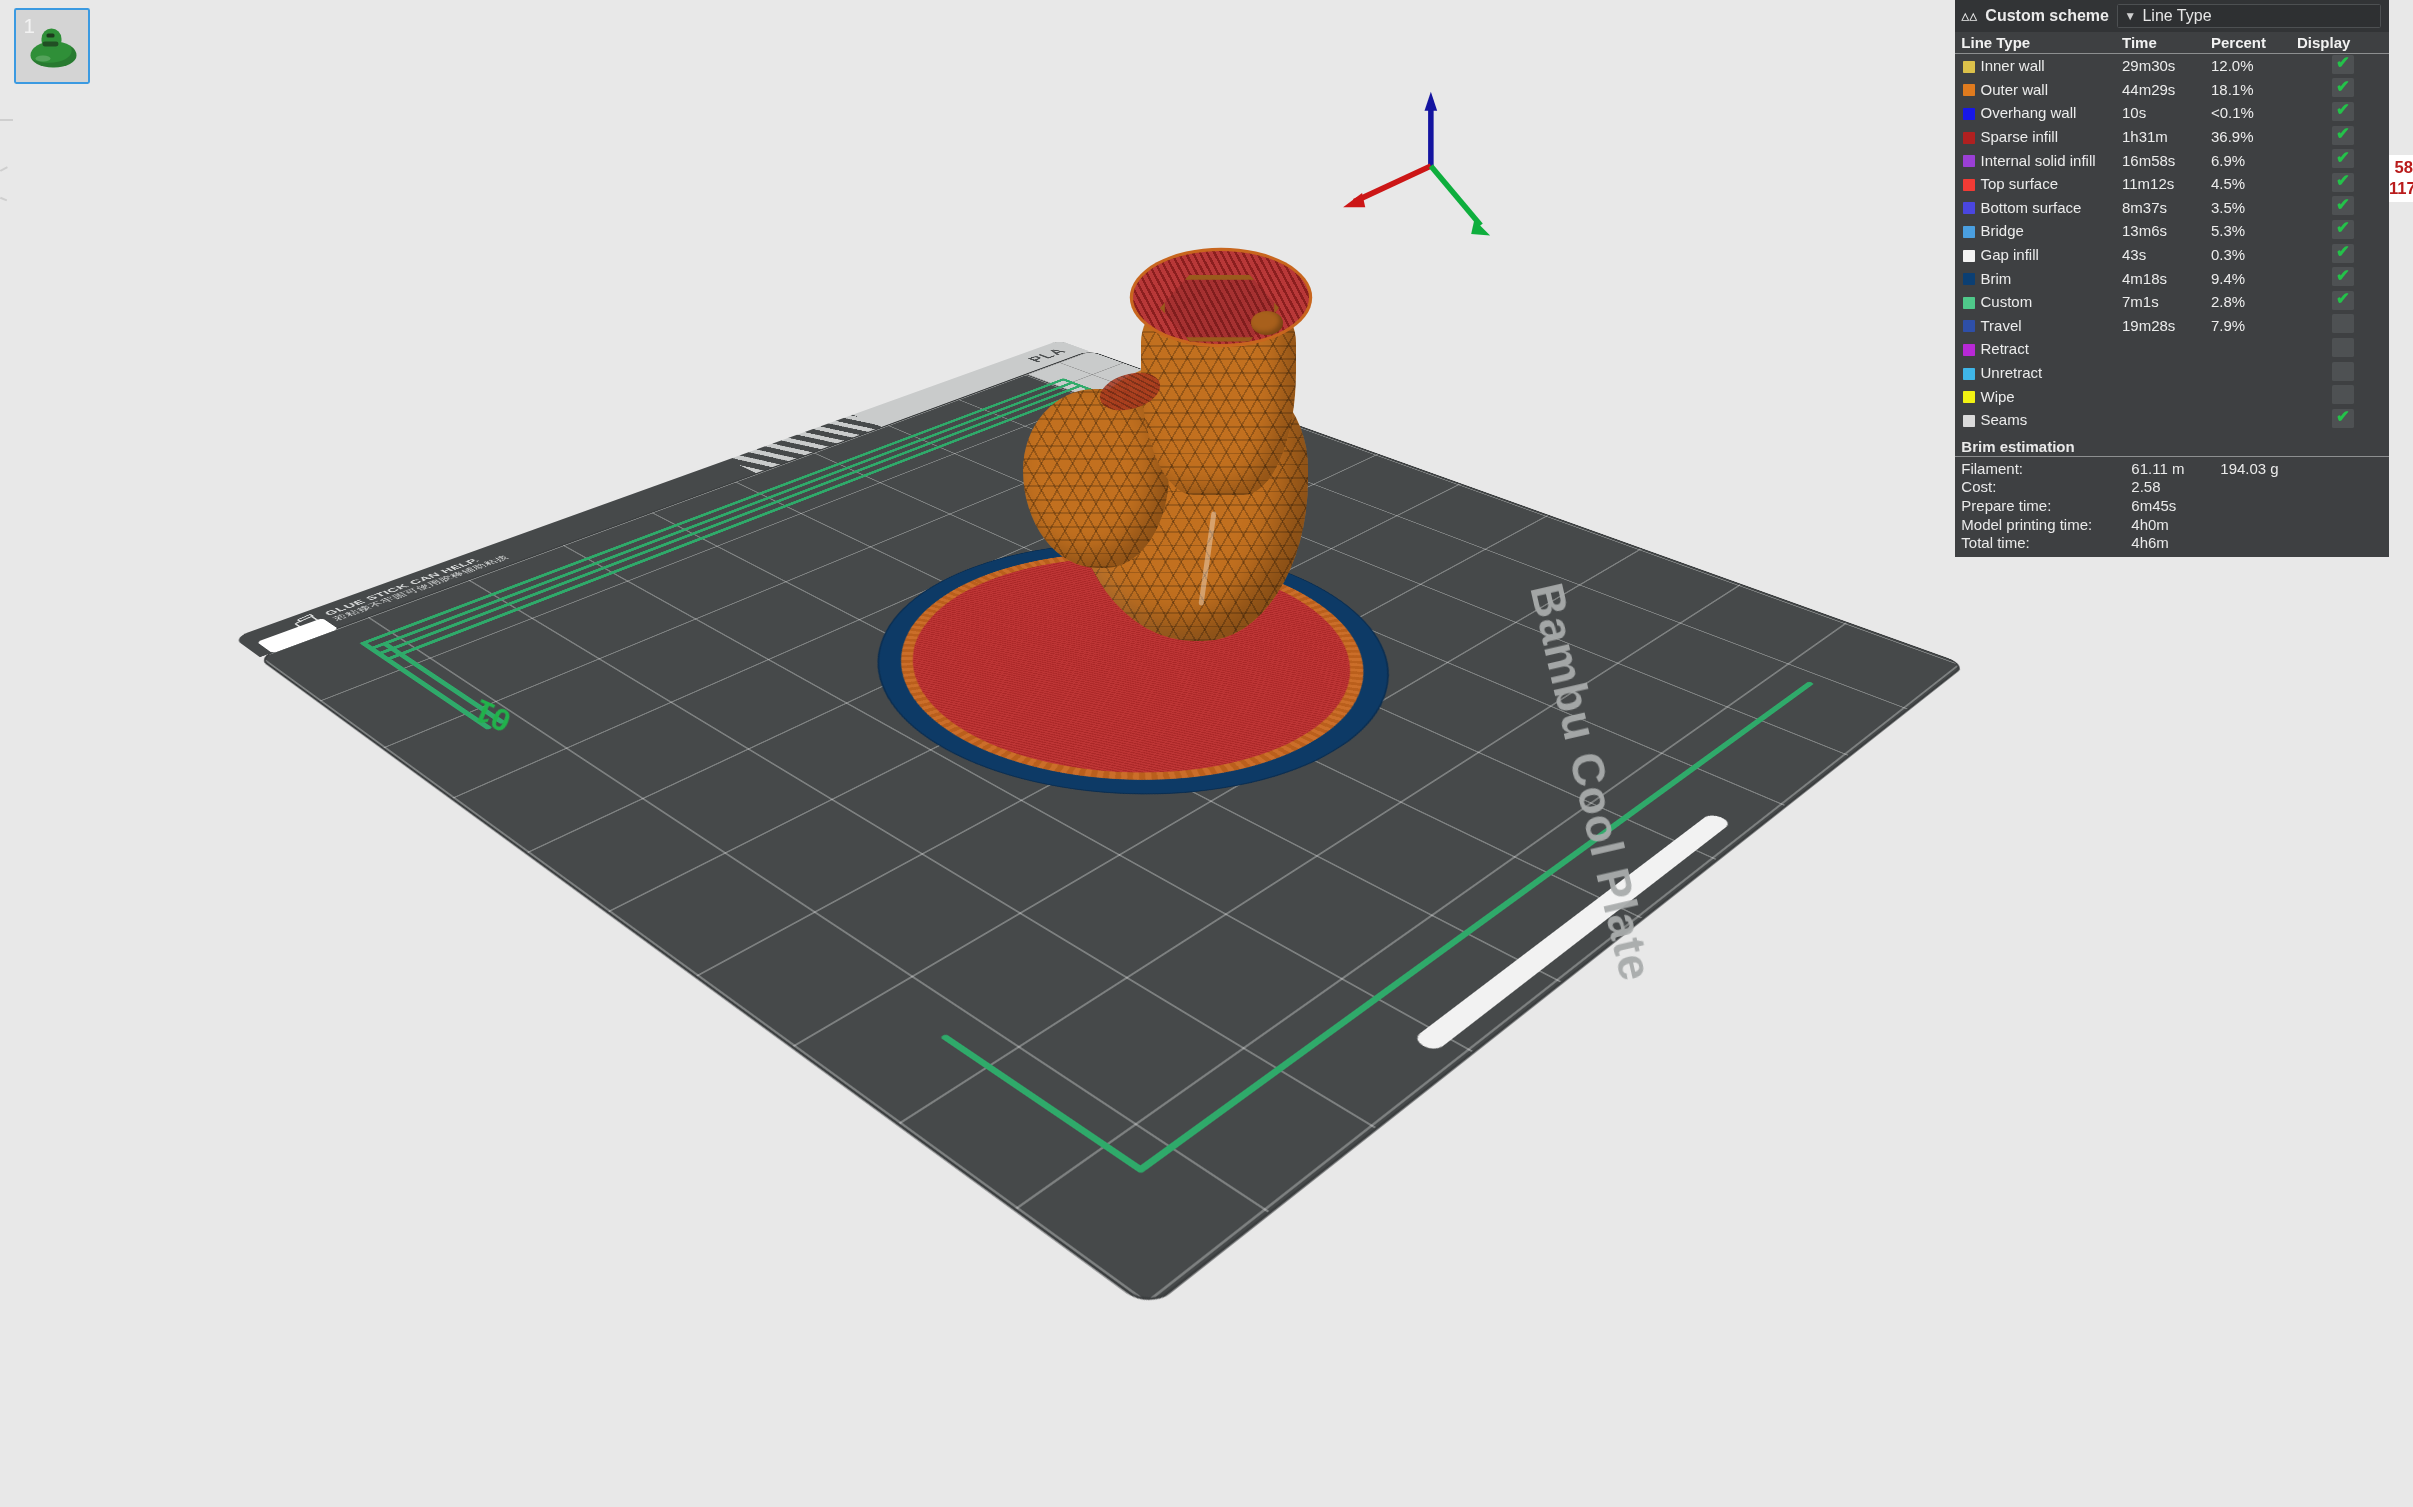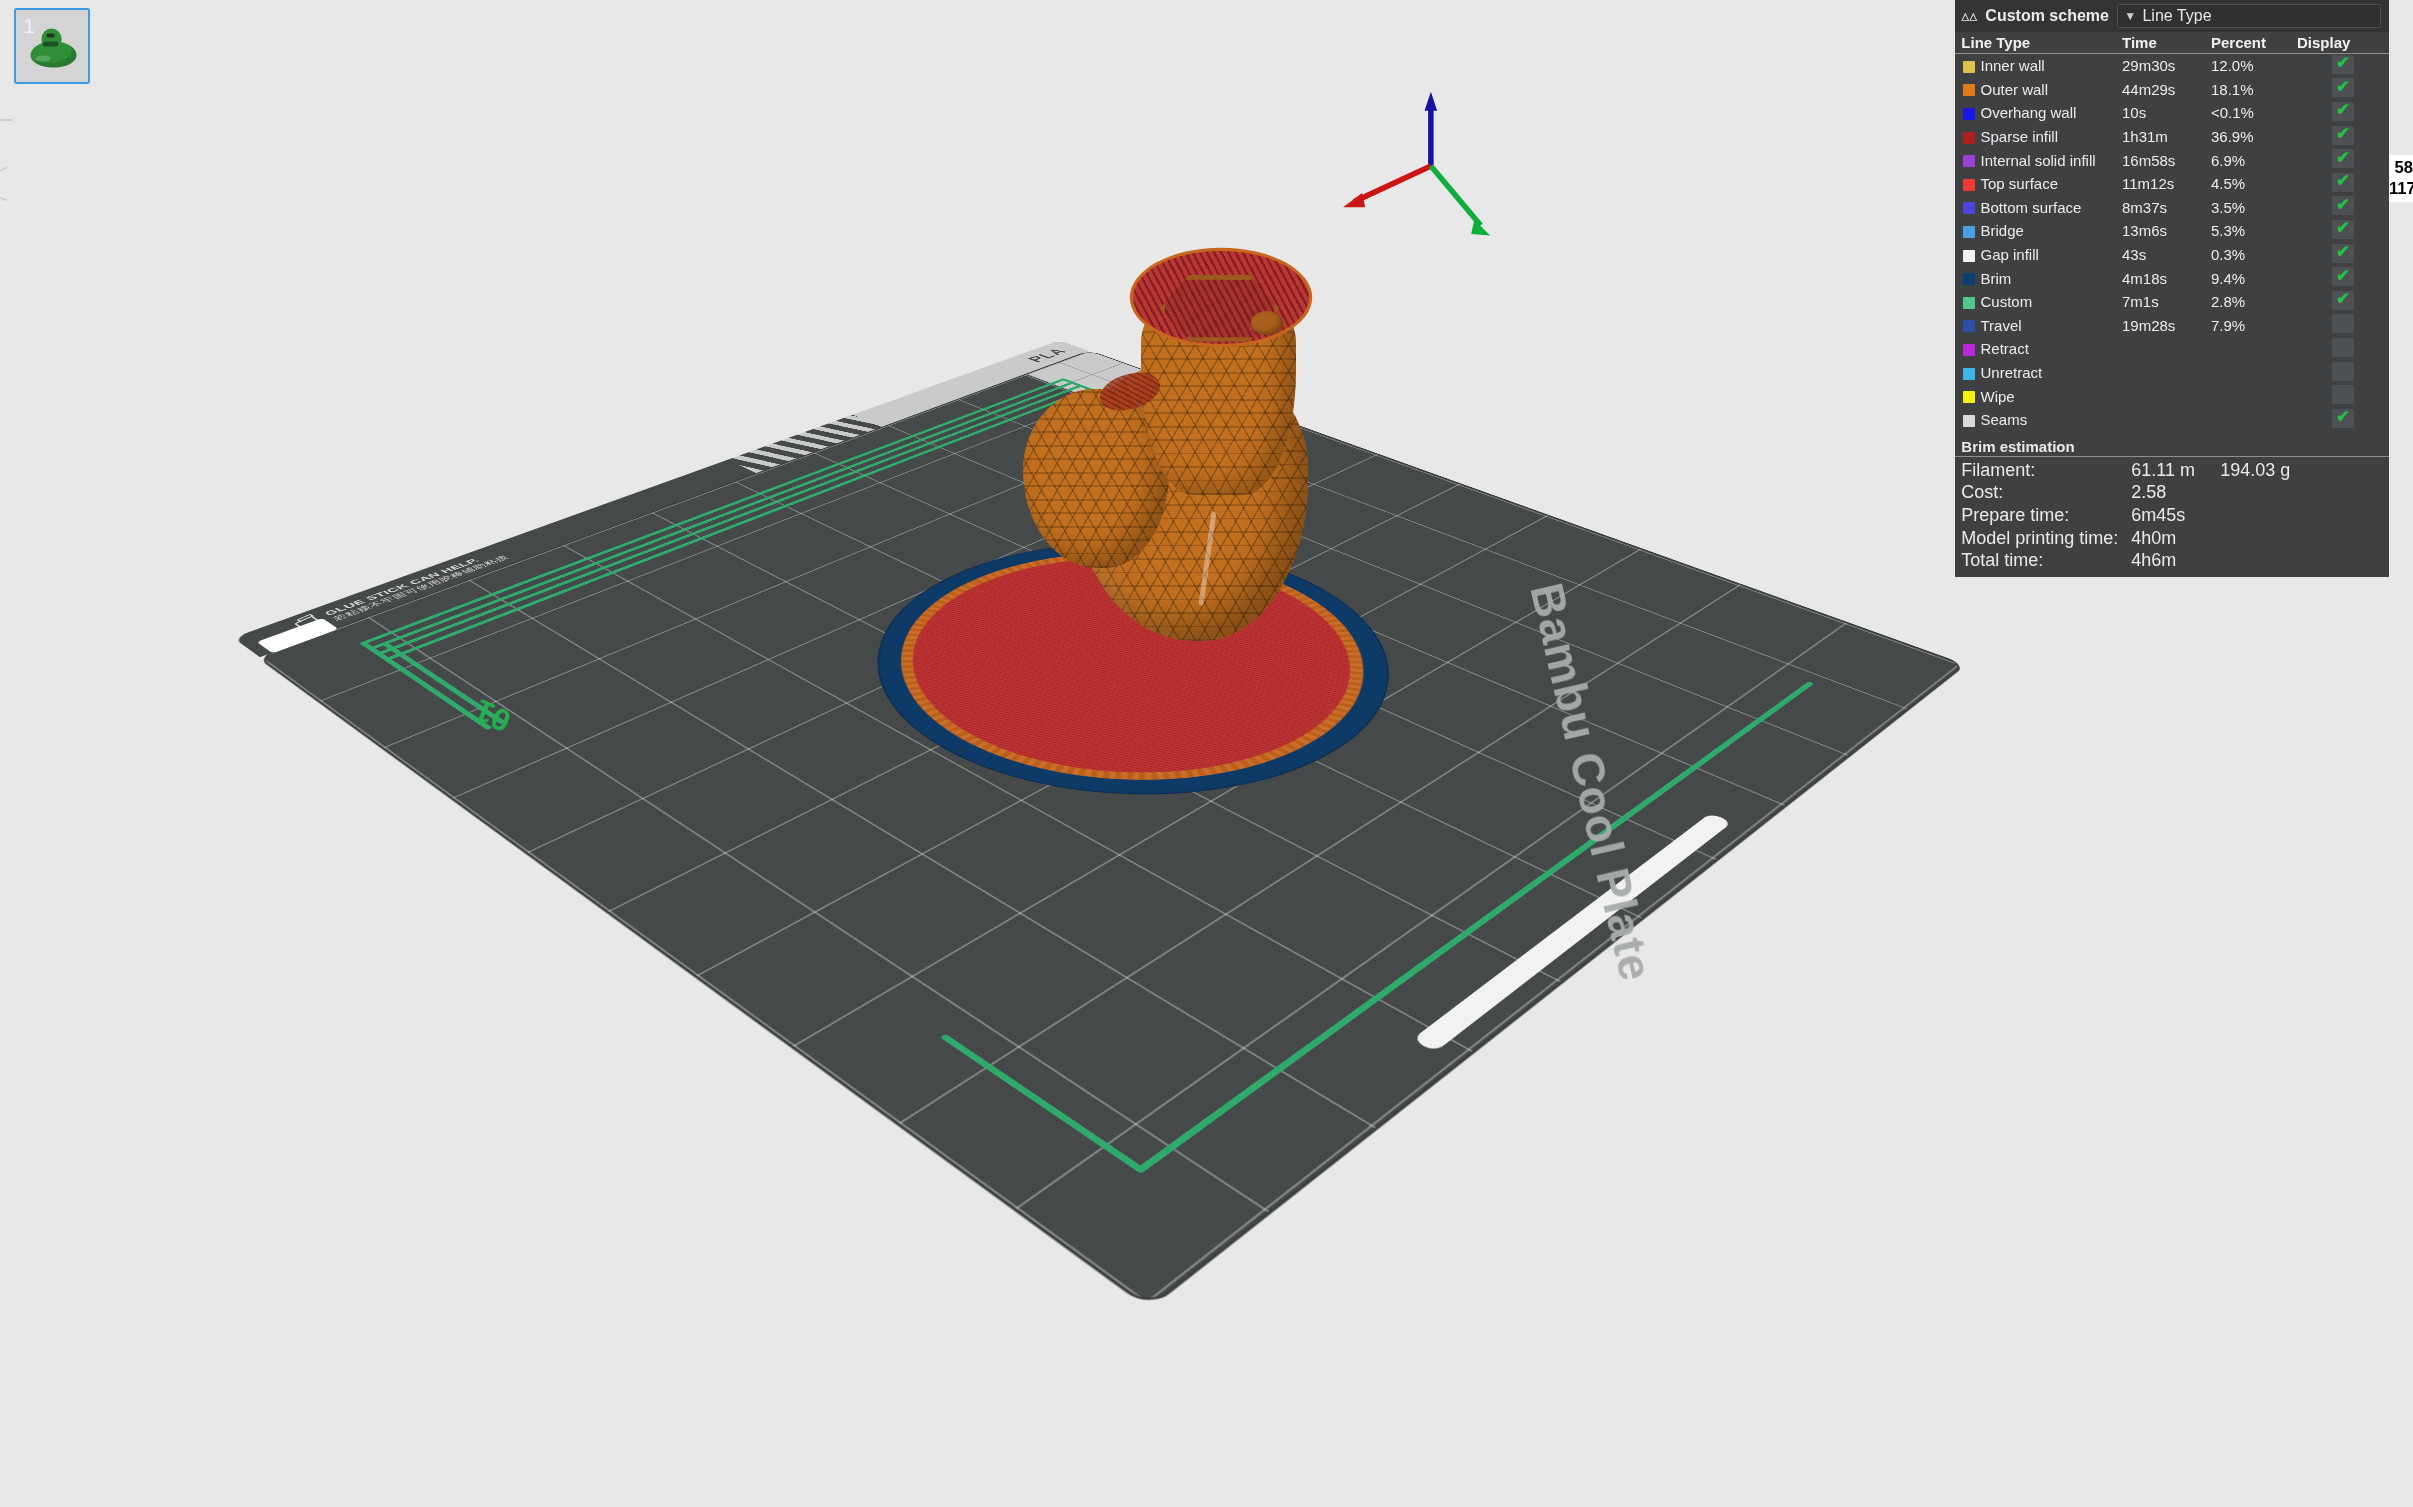--- a/index.html
+++ b/index.html
@@ -287,29 +287,29 @@
   .cb.on:after{
     content:"✔"; position:absolute; left:50%; top:50%;
     transform:translate(-50%,-52%);
     color:#24c24a; font-size:16.6px; line-height:1; font-weight:700;
   }
   #legend .sect{
     font-weight:700; font-size:15px; padding:6.3px 0 1.6px 6.3px;
     border-bottom:0.8px solid #8d8f90; margin-bottom:1.6px;
   }
   #legend .est{ padding-left:6.3px; }
-  #legend .est .row{ display:flex; font-size:18px; padding:0.8px 0; }
+  #legend .est .row{ display:flex; font-size:15px; padding:0.8px 0; }
   #legend .est .k{ width:170px; }
   #legend .est .v{ width:89px; }
   #legend .est .v2{ }
 
   
   #scale-labels{
     position:absolute; right:0; top:155px; width:24px; z-index:55;
-    background:#fff; color:#000000; font-size:16.6px; font-weight:700;
+    background:#fff; color:#b91c1c; font-size:16.6px; font-weight:700;
     text-align:right; line-height:1.28; padding:1.6px 0 3.2px 0;
     overflow:hidden;
   }
   #scale-labels div{ white-space:nowrap; }
 </style>
 </head>
 <body>
 
 <div id="viewport">
 

